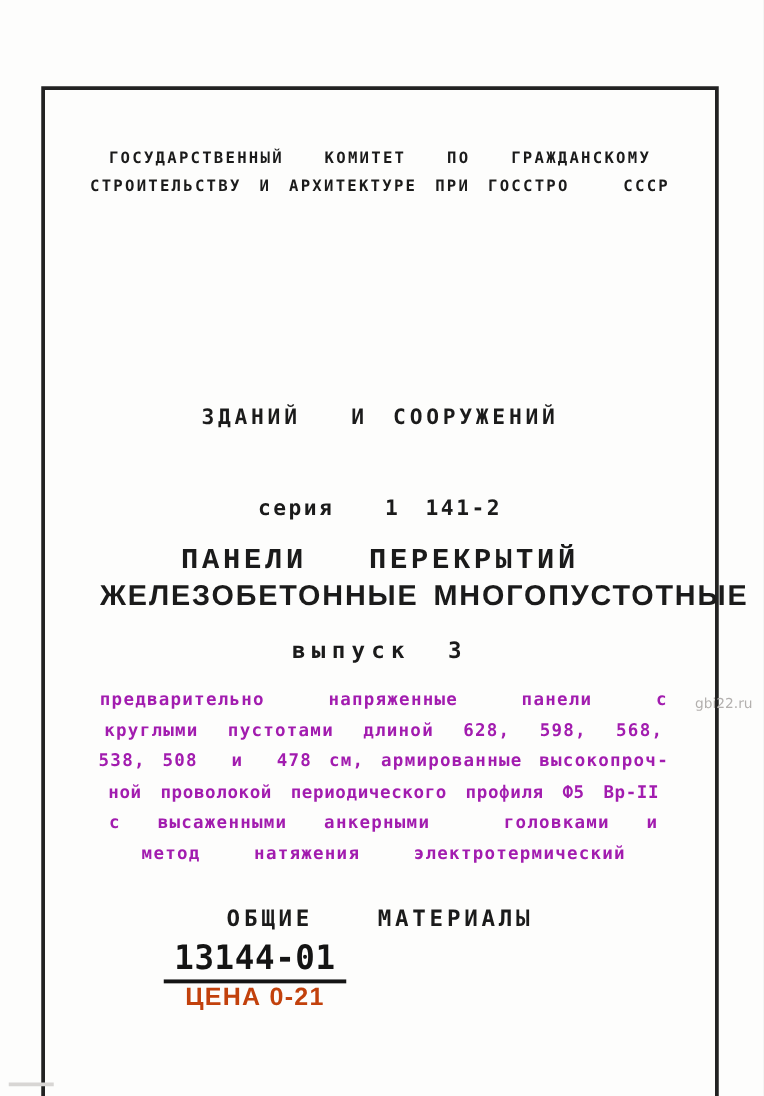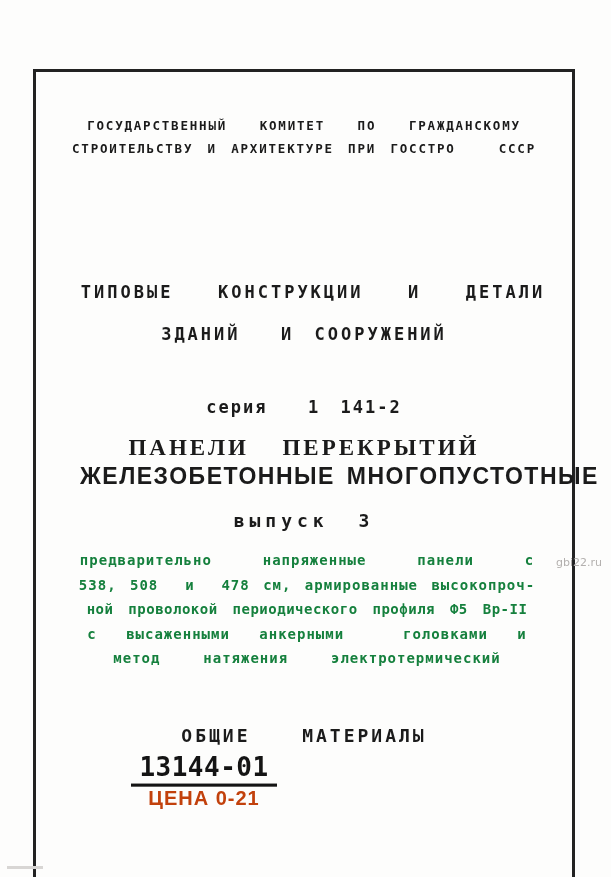--- a/index.html
+++ b/index.html
@@ -26,29 +26,29 @@
     text-align:center;
     white-space:pre;
     font-weight:700;
     color:#1b1b1b;
   }
   .authority-1{top:46px;font-size:12.5px;letter-spacing:1.8px;word-spacing:7px;}
   .authority-2{top:69px;font-size:12.5px;letter-spacing:1.8px;word-spacing:5px;}
   .series-title-1{top:210px;font-size:17px;letter-spacing:3px;word-spacing:9px;padding-left:18px;}
   .series-title-2{top:252px;font-size:17px;letter-spacing:3px;word-spacing:7px;}
   .series-number{top:325px;font-size:17px;letter-spacing:2px;word-spacing:8px;}
-  .main-title-1{top:363px;font-family:Liberation Serif, serif;font-size:23px;letter-spacing:3px;word-spacing:8px;}
+  .main-title-1{top:363px;font-family:Liberation Mono, monospace;font-size:23px;letter-spacing:3px;word-spacing:8px;}
   .main-title-2{top:391px;font-family:"Liberation Sans",sans-serif;font-size:23px;letter-spacing:1.5px;word-spacing:4px;padding-left:44px;}
   .issue{top:438px;font-size:18px;letter-spacing:5px;word-spacing:14px;}
   .desc{position:absolute;left:32px;right:26px;top:476px;}
   .desc .dline{
     white-space:pre;text-align:center;
     font-size:14px;font-weight:700;
     letter-spacing:1px;line-height:24.5px;
-    color:#15803d;
+    color:#a21caf;
   }
   .d1{word-spacing:16px;}
   .d2{word-spacing:14px;}
   .d3{word-spacing:4px;}
   .d4{word-spacing:6px;letter-spacing:.5px !important;}
   .d5{word-spacing:20px;}
   .d6{word-spacing:12px;}
   .section-title{top:653px;font-size:18px;letter-spacing:3px;word-spacing:12px;}
   .stamp{
     position:absolute;left:95px;top:680px;width:146px;
@@ -81,32 +81,32 @@
 </head>
 <body>
 
 <div class="page">
 
   <div class="frame">
 
     <div class="tline authority-1">ГОСУДАРСТВЕННЫЙ  КОМИТЕТ  ПО  ГРАЖДАНСКОМУ</div>
     <div class="tline authority-2">СТРОИТЕЛЬСТВУ И АРХИТЕКТУРЕ ПРИ ГОССТРО   СССР</div>
 
-    <div class="tline series-title-1">ТИПОВЫЕ  КОНСТРУКЦИИ  И  ДЕТАЛИ</div>
     <div class="tline series-title-2">ЗДАНИЙ  И СООРУЖЕНИЙ</div>
 
     <div class="tline series-number">серия  1 141-2</div>
 
     <div class="tline main-title-1">ПАНЕЛИ  ПЕРЕКРЫТИЙ</div>
     <div class="tline main-title-2">ЖЕЛЕЗОБЕТОННЫЕ МНОГОПУСТОТНЫЕ</div>
 
     <div class="tline issue">выпуск 3</div>
 
     <div class="desc">
       <div class="dline d1">предварительно  напряженные  панели  с</div>
+      <div class="dline d2">круглыми пустотами длиной 628, 598, 568,</div>
       <div class="dline d3">538, 508  и  478 см, армированные высокопроч-</div>
       <div class="dline d4">ной проволокой периодического профиля Ф5 Вр-II</div>
       <div class="dline d5">с высаженными анкерными  головками и</div>
       <div class="dline d6">метод  натяжения  электротермический</div>
     </div>
 
     <div class="tline section-title">ОБЩИЕ  МАТЕРИАЛЫ</div>
 
     <div class="stamp">
       <div class="stamp-code">13144-01</div>

